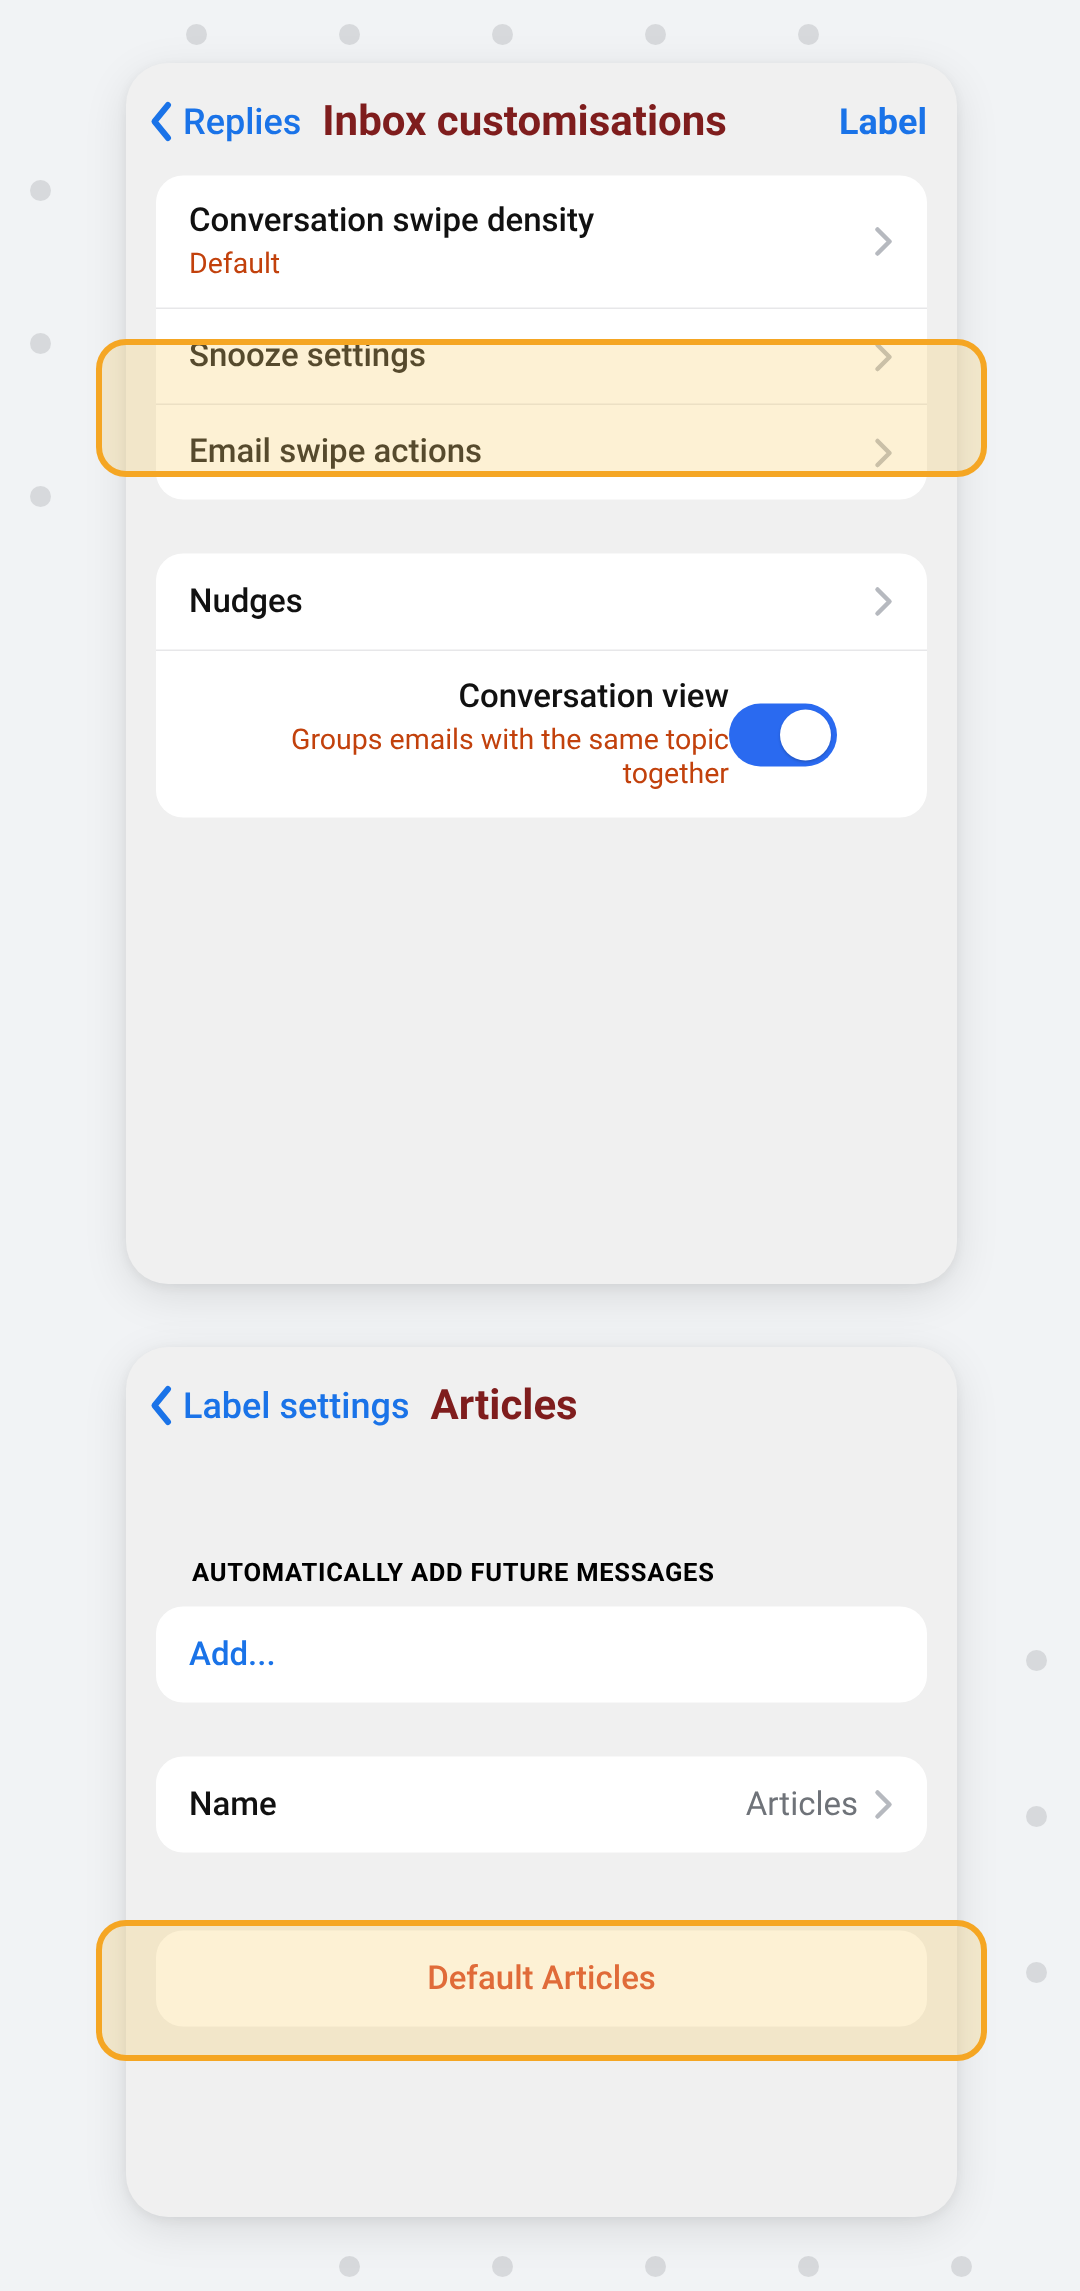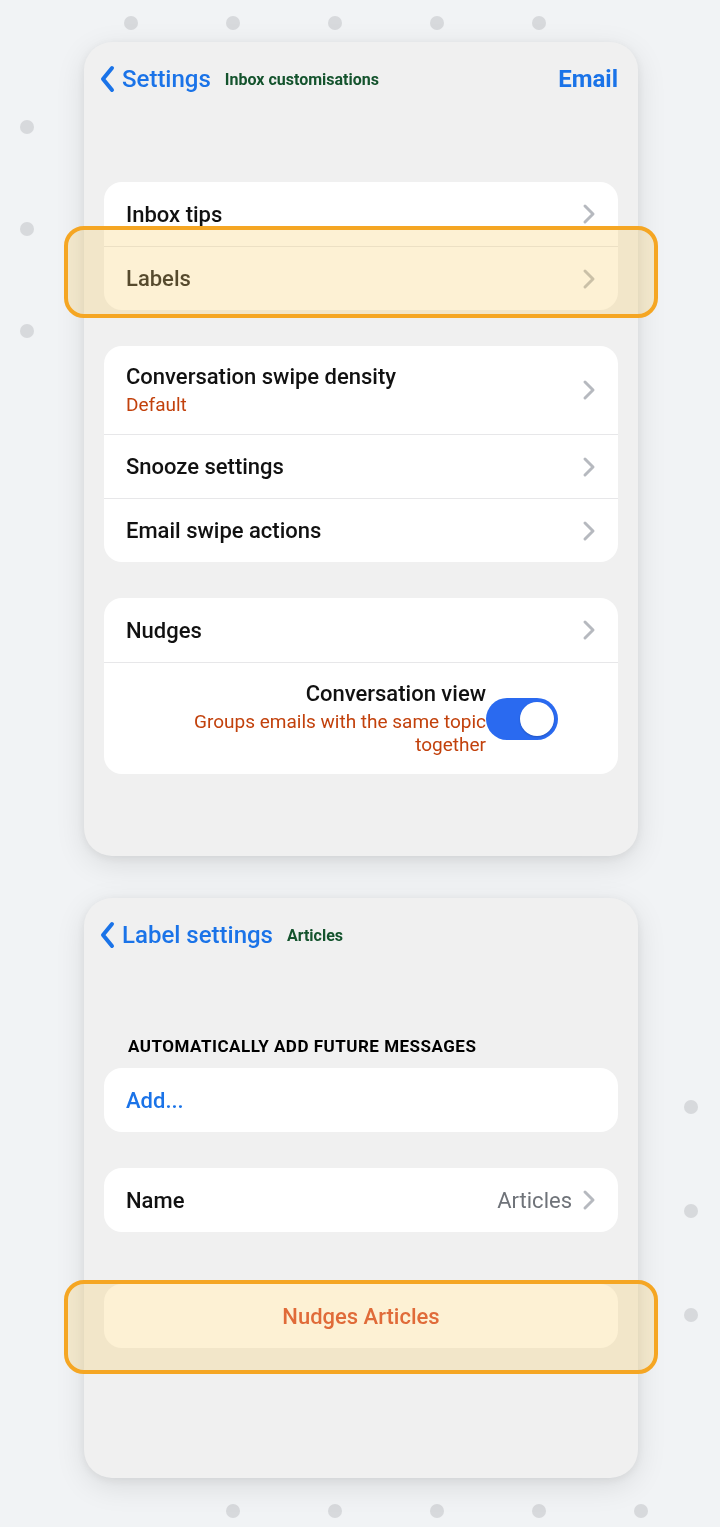--- a/index.html
+++ b/index.html
@@ -45,22 +45,22 @@
     align-items: center;
     margin-right: 4px;
   }
   .back-label {
     color: #1a73e8;
     font-size: 24px;
     font-weight: 500;
     margin-right: 14px;
   }
   .header-title {
-    color: #14532d;
-    font-size: 16px;
+    color: #7f1d1d;
+    font-size: 28px;
     font-weight: 700;
   }
   .done-btn {
     margin-left: auto;
     color: #1a73e8;
     font-size: 24px;
     font-weight: 700;
   }
 
   .group {
@@ -190,47 +190,25 @@
 <div class="dot" style="left:634px;top:1504px;"></div>
 
 <div class="panel panel1">
 
   <div class="panel-header">
     <span class="back-chevron">
       <svg width="20" height="30" viewBox="0 0 20 30">
           <path d="M14 4 L5 15 L14 26" stroke="#1a73e8" stroke-width="4" fill="none" stroke-linecap="round" stroke-linejoin="round"></path>
         </svg>
     </span>
-    <span class="back-label">Settings</span>
+    <span class="back-label">Replies</span>
     <span class="header-title">Inbox customisations</span>
-    <span class="done-btn">Email</span>
-  </div>
-
-  <div class="group first1">
-    <div class="row">
-      <div class="row-body">
-          <div class="row-title">Inbox tips</div>
-        </div>
-      <span class="chevron-right">
-        <svg width="14" height="22" viewBox="0 0 14 22">
-            <path d="M3 3 L11 11 L3 19" stroke="#b6b9bf" stroke-width="3" fill="none" stroke-linecap="round" stroke-linejoin="round"></path>
-          </svg>
-      </span>
-    </div>
-    <div class="row">
-      <div class="row-body">
-          <div class="row-title">Labels</div>
-        </div>
-      <span class="chevron-right">
-        <svg width="14" height="22" viewBox="0 0 14 22">
-            <path d="M3 3 L11 11 L3 19" stroke="#b6b9bf" stroke-width="3" fill="none" stroke-linecap="round" stroke-linejoin="round"></path>
-          </svg>
-      </span>
-    </div>
-  </div>
+    <span class="done-btn">Label</span>
+  </div>
+
 
   <div class="group">
     <div class="row">
       <div class="row-body">
         <div class="row-title">Conversation swipe density</div>
         <div class="row-sub">Default</div>
       </div>
       <span class="chevron-right">
         <svg width="14" height="22" viewBox="0 0 14 22">
             <path d="M3 3 L11 11 L3 19" stroke="#b6b9bf" stroke-width="3" fill="none" stroke-linecap="round" stroke-linejoin="round"></path>
@@ -314,19 +292,19 @@
       <span class="chevron-right">
         <svg width="14" height="22" viewBox="0 0 14 22">
             <path d="M3 3 L11 11 L3 19" stroke="#b6b9bf" stroke-width="3" fill="none" stroke-linecap="round" stroke-linejoin="round"></path>
           </svg>
       </span>
     </div>
   </div>
 
   <div class="group" style="margin-top:52px;">
     <div class="row delete-row">
-      <span>Nudges Articles</span>
+      <span>Default Articles</span>
     </div>
   </div>
 
 </div>
 
 <div class="highlight hl2"></div>
 
 </body></html>

